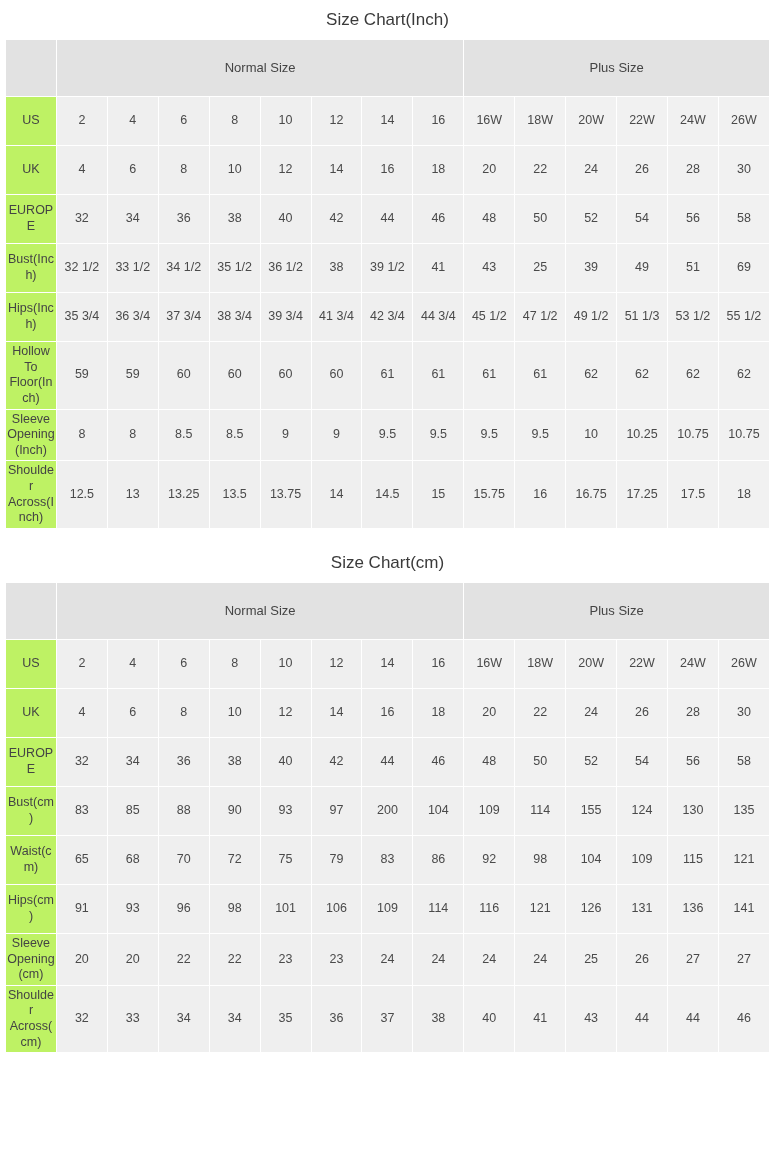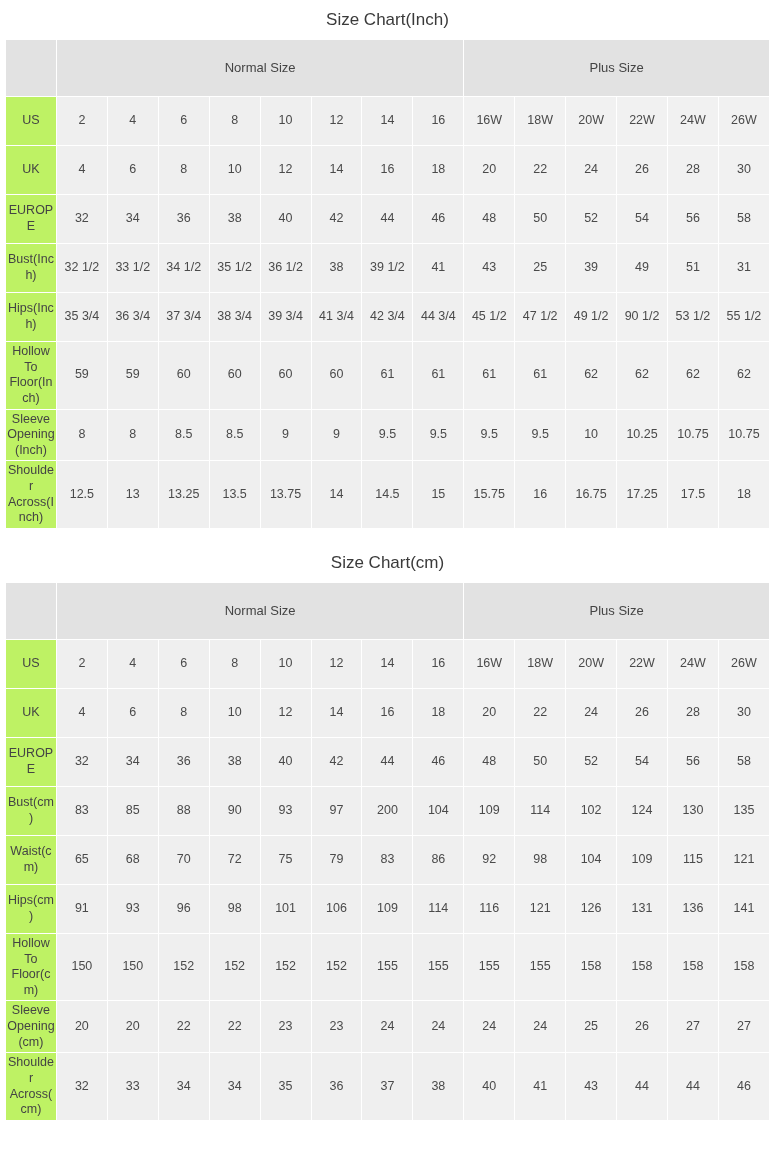--- a/index.html
+++ b/index.html
@@ -141,36 +141,36 @@
             <td class="">35 1/2</td>
             <td class="">36 1/2</td>
             <td class="">38</td>
             <td class="">39 1/2</td>
             <td class="">41</td>
             <td class="cell-plus">43</td>
             <td class="cell-plus">25</td>
             <td class="cell-plus">39</td>
             <td class="cell-plus">49</td>
             <td class="cell-plus">51</td>
-            <td class="cell-plus">31</td>
+            <td class="cell-plus">69</td>
           </tr>
           <tr>
             <td class="row-label">Hips(Inch)</td>
             <td class="">35 3/4</td>
             <td class="">36 3/4</td>
             <td class="">37 3/4</td>
             <td class="">38 3/4</td>
             <td class="">39 3/4</td>
             <td class="">41 3/4</td>
             <td class="">42 3/4</td>
             <td class="">44 3/4</td>
             <td class="cell-plus">45 1/2</td>
             <td class="cell-plus">47 1/2</td>
             <td class="cell-plus">49 1/2</td>
-            <td class="cell-plus">90 1/2</td>
+            <td class="cell-plus">51 1/3</td>
             <td class="cell-plus">53 1/2</td>
             <td class="cell-plus">55 1/2</td>
           </tr>
           <tr>
             <td class="row-label">Hollow To Floor(Inch)</td>
             <td class="">59</td>
             <td class="">59</td>
             <td class="">60</td>
             <td class="">60</td>
             <td class="">60</td>
@@ -289,21 +289,21 @@
             <td class="">83</td>
             <td class="">85</td>
             <td class="">88</td>
             <td class="">90</td>
             <td class="">93</td>
             <td class="">97</td>
             <td class="">200</td>
             <td class="">104</td>
             <td class="cell-plus">109</td>
             <td class="cell-plus">114</td>
-            <td class="cell-plus">102</td>
+            <td class="cell-plus">155</td>
             <td class="cell-plus">124</td>
             <td class="cell-plus">130</td>
             <td class="cell-plus">135</td>
           </tr>
           <tr>
             <td class="row-label">Waist(cm)</td>
             <td class="">65</td>
             <td class="">68</td>
             <td class="">70</td>
             <td class="">72</td>
@@ -329,37 +329,20 @@
             <td class="">109</td>
             <td class="">114</td>
             <td class="cell-plus">116</td>
             <td class="cell-plus">121</td>
             <td class="cell-plus">126</td>
             <td class="cell-plus">131</td>
             <td class="cell-plus">136</td>
             <td class="cell-plus">141</td>
           </tr>
           <tr>
-            <td class="row-label">Hollow To Floor(cm)</td>
-            <td class="">150</td>
-            <td class="">150</td>
-            <td class="">152</td>
-            <td class="">152</td>
-            <td class="">152</td>
-            <td class="">152</td>
-            <td class="">155</td>
-            <td class="">155</td>
-            <td class="cell-plus">155</td>
-            <td class="cell-plus">155</td>
-            <td class="cell-plus">158</td>
-            <td class="cell-plus">158</td>
-            <td class="cell-plus">158</td>
-            <td class="cell-plus">158</td>
-          </tr>
-          <tr>
             <td class="row-label">Sleeve Opening(cm)</td>
             <td class="">20</td>
             <td class="">20</td>
             <td class="">22</td>
             <td class="">22</td>
             <td class="">23</td>
             <td class="">23</td>
             <td class="">24</td>
             <td class="">24</td>
             <td class="cell-plus">24</td>

